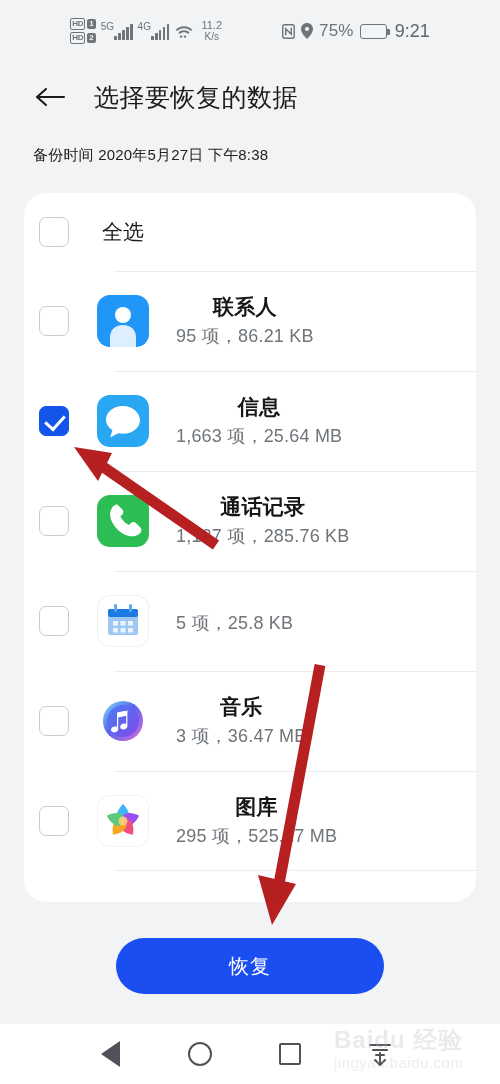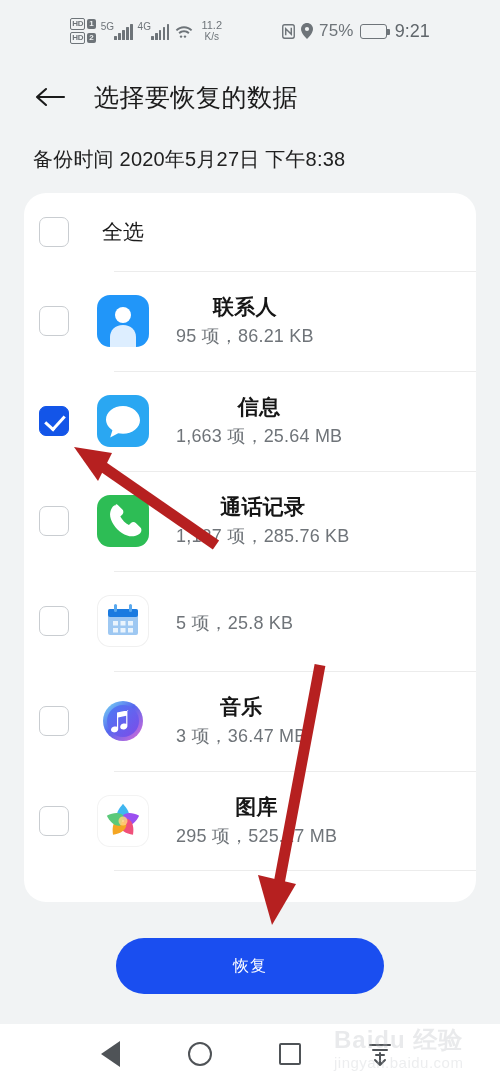--- a/index.html
+++ b/index.html
@@ -138,21 +138,21 @@
   .page-title {
     font-size: 25px;
     color: #1b1b1b;
     margin-left: 27px;
     letter-spacing: 0.5px;
   }
 
   .backup-time {
     position: absolute;
     top: 146px; left: 33px;
-    font-size: 20px;
+    font-size: 15px;
     color: #212121;
     letter-spacing: 0.2px;
   }
 
   
   .card {
     position: absolute;
     top: 193px; left: 24px;
     width: 452px;
     height: 709px;
@@ -257,21 +257,21 @@
   .ic-gallery  { background: #ffffff; box-shadow: inset 0 0 0 1px #f3f3f3; }
 
   
   .restore-btn {
     position: absolute;
     left: 116px; top: 938px;
     width: 268px; height: 56px;
     background: #1a4ef0;
     border-radius: 28px;
     color: #fff;
-    font-size: 16px;
+    font-size: 20px;
     display: flex;
     align-items: center;
     justify-content: center;
     border: none;
     cursor: pointer;
     letter-spacing: 1px;
     font-family: inherit;
   }
 
   

